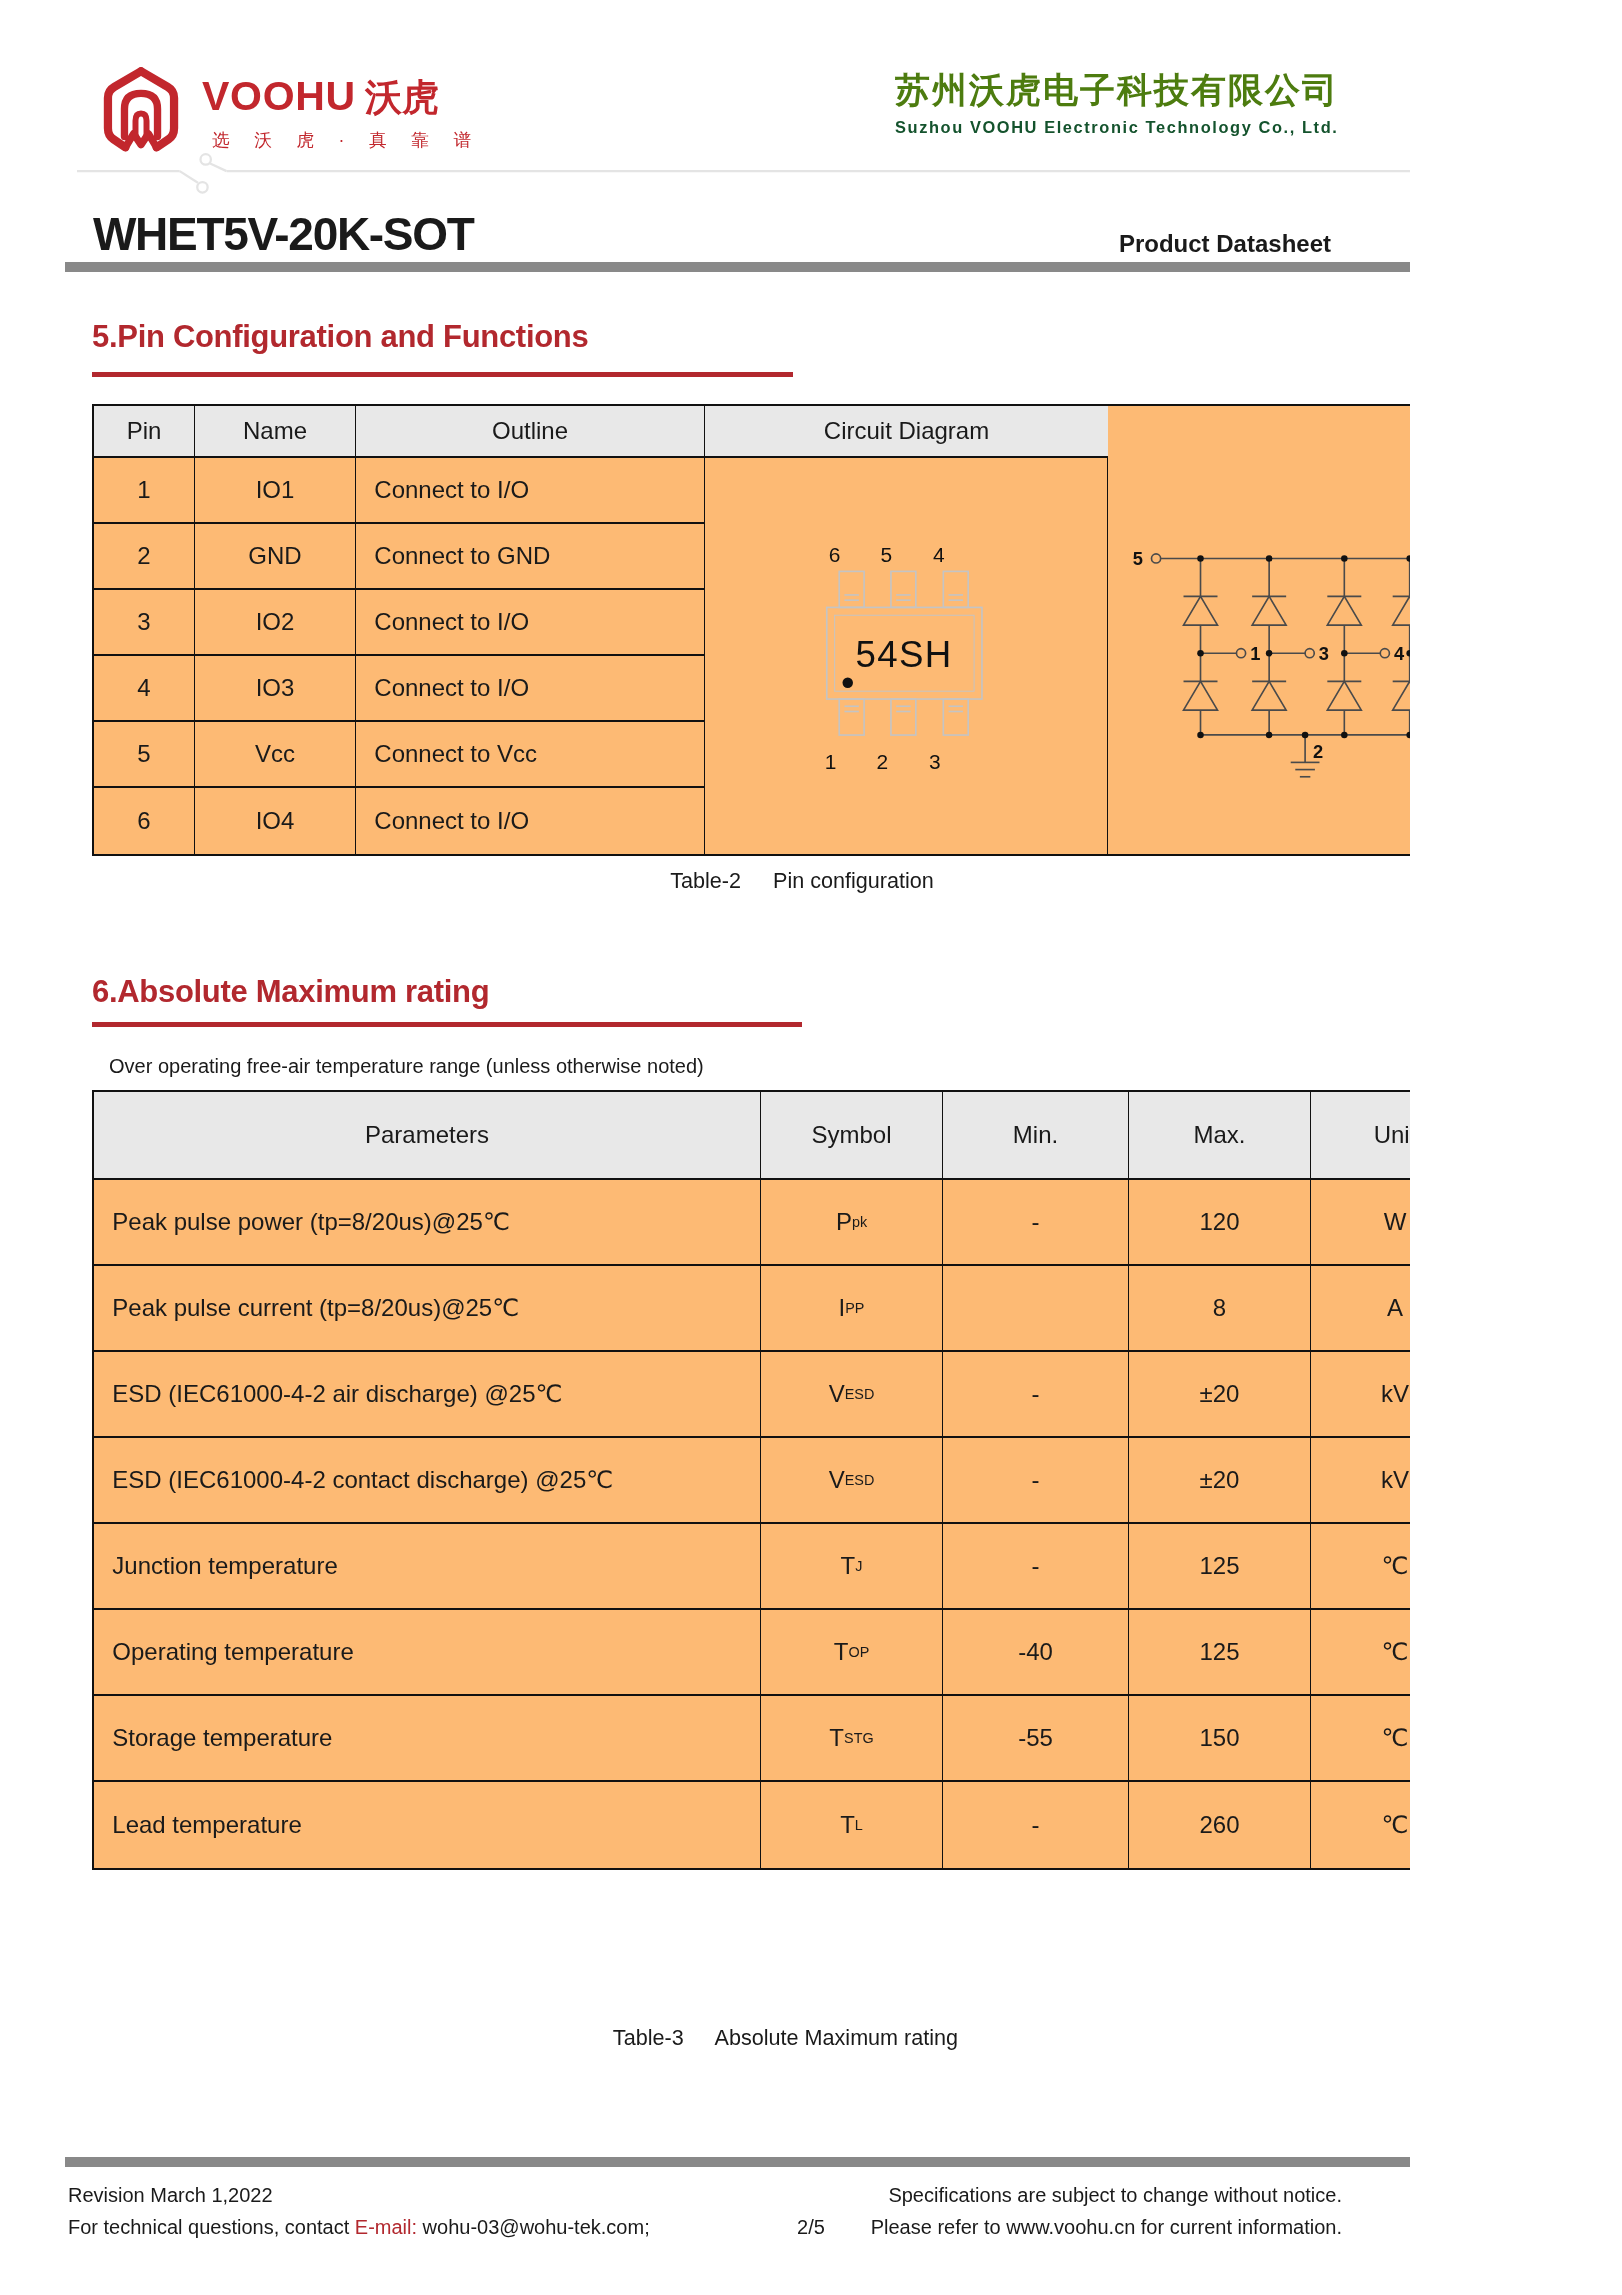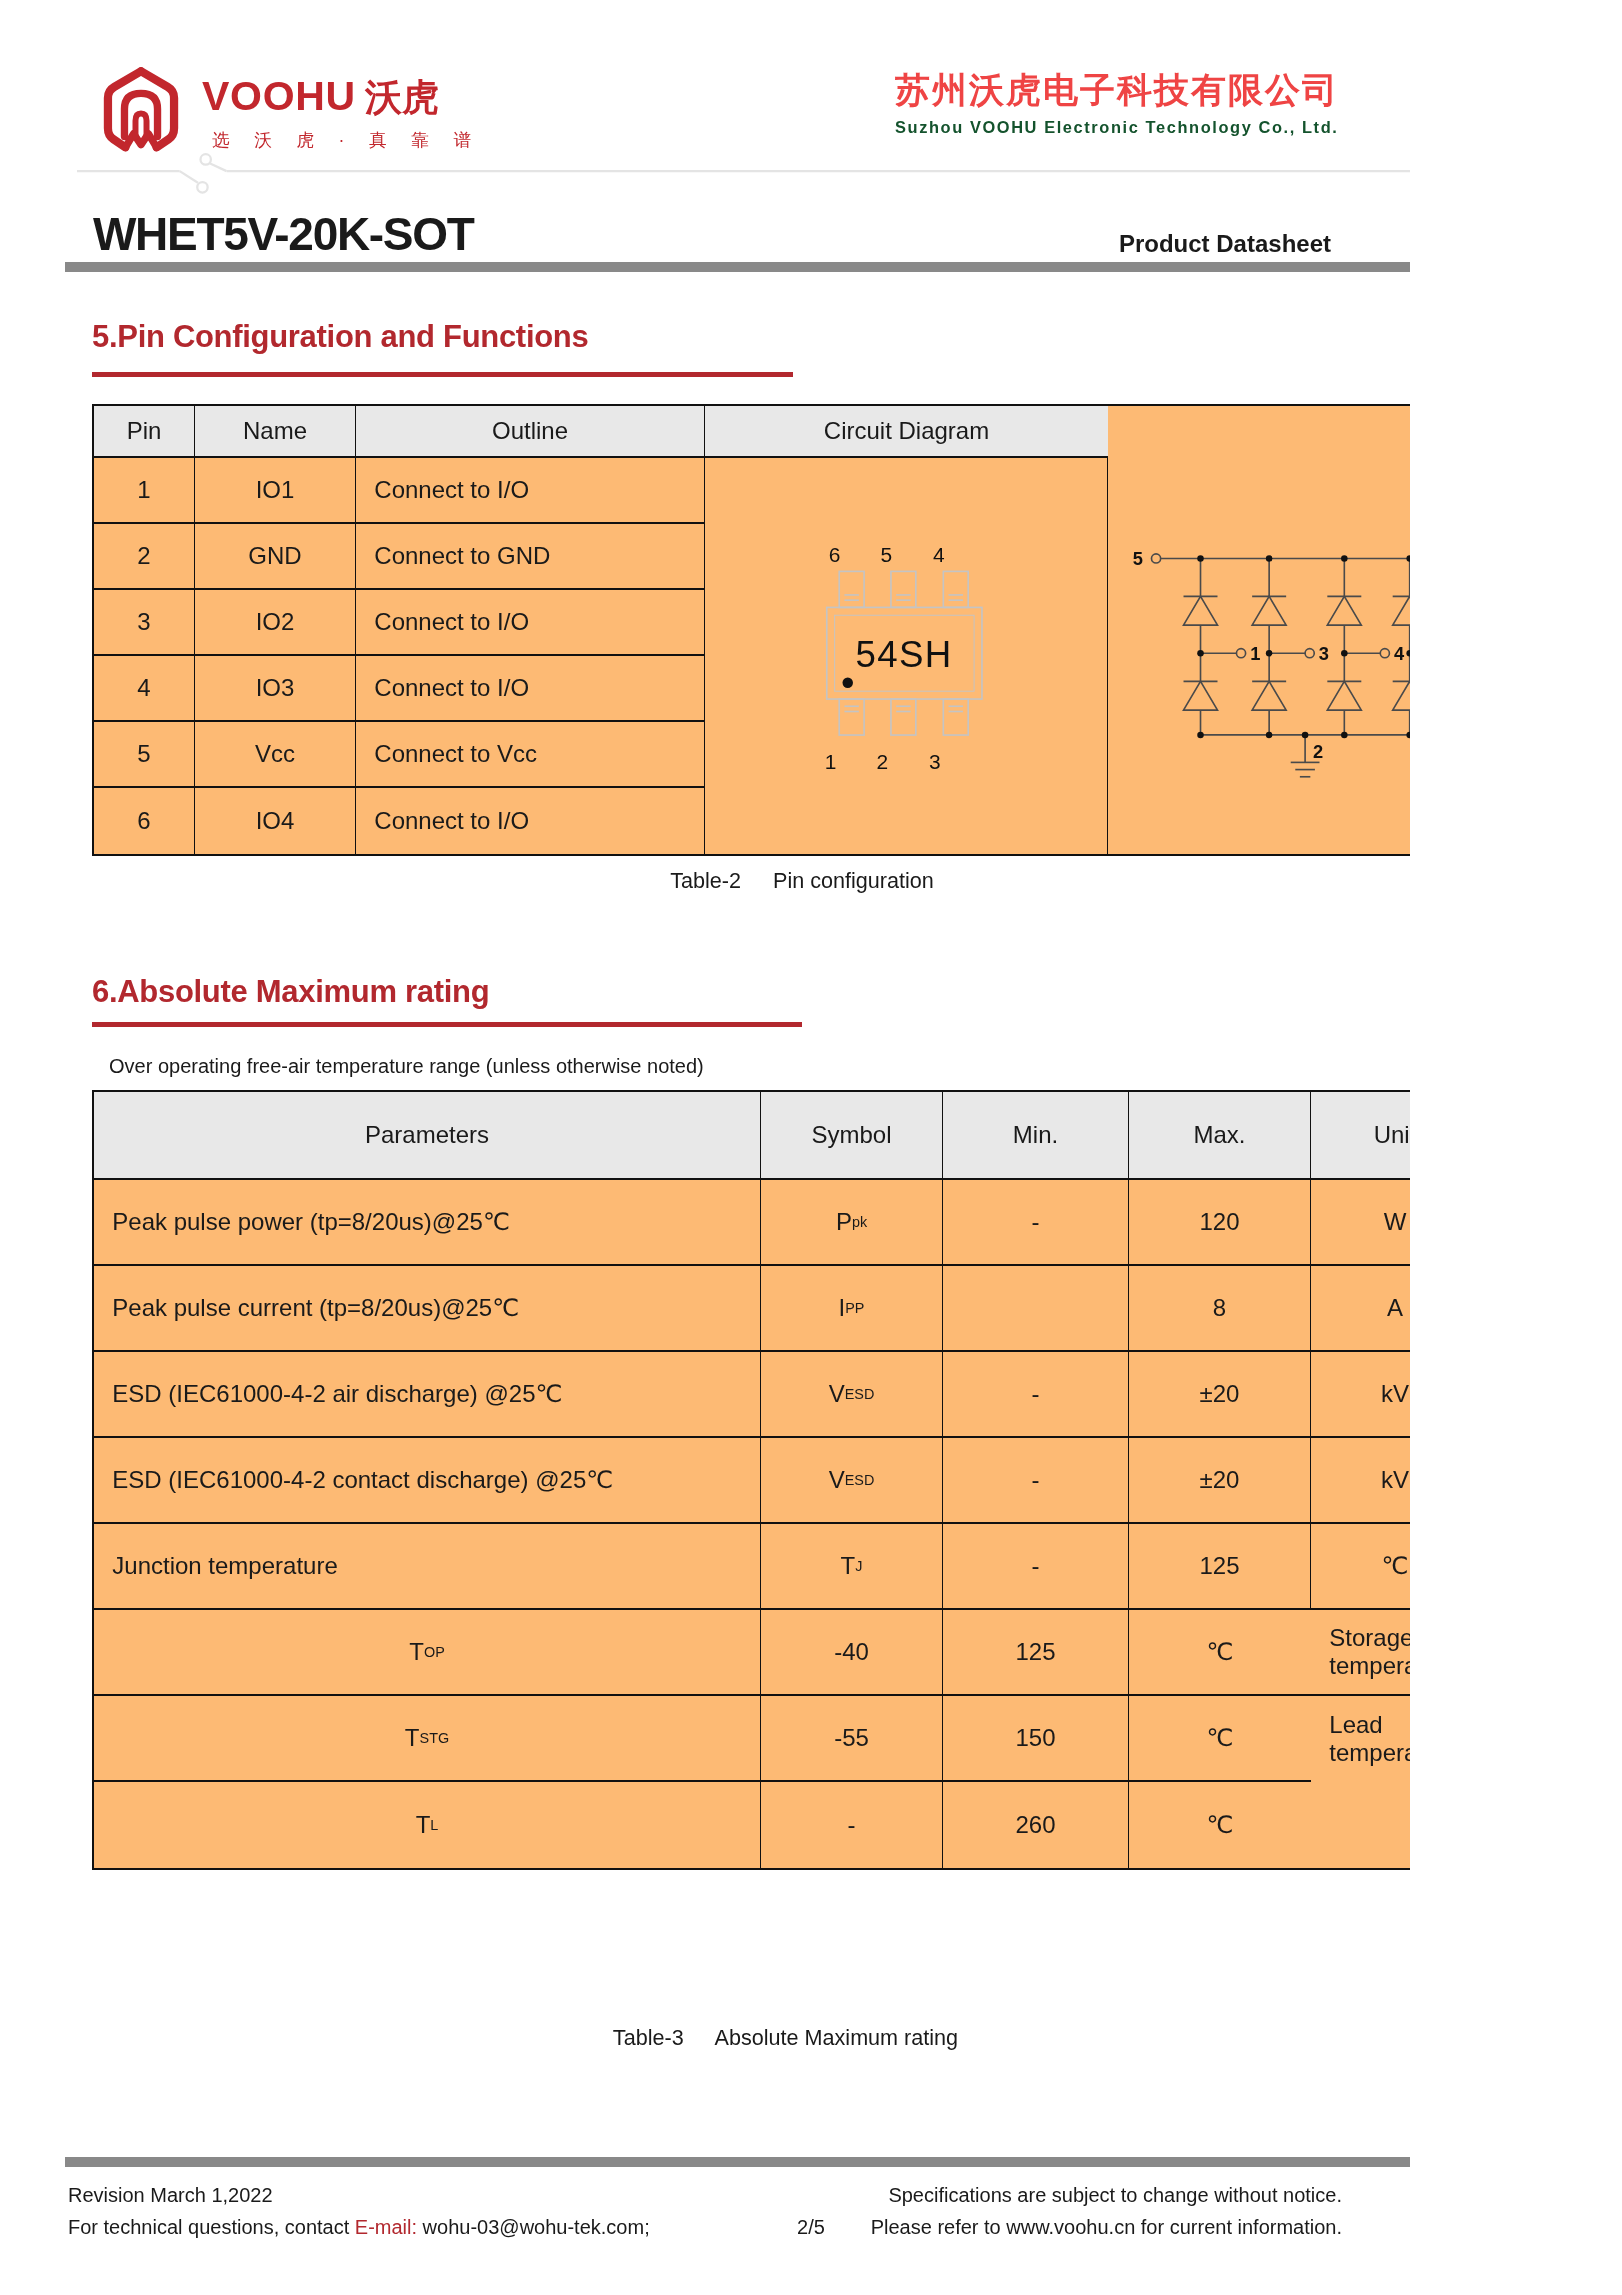--- a/index.html
+++ b/index.html
@@ -5,21 +5,21 @@
   html,body{margin:0;padding:0;background:#ffffff;}
   .page{
     position:relative;width:1410px;height:2295px;background:#ffffff;overflow:hidden;
     font-family:"Liberation Sans","DejaVu Sans",sans-serif;color:#1a1a1a;
   }
   .abs{position:absolute;}
   
   .brand-text{font-size:41px;font-weight:700;color:#c2272d;letter-spacing:0.7px;white-space:nowrap;}
   .brand-cn{font-size:37px;font-weight:700;color:#c2272d;margin-left:9.2px;}
   .tagline{font-size:17.7px;color:#c2272d;letter-spacing:9.8px;white-space:nowrap;}
-  .company-cn{font-size:35px;font-weight:700;color:#ef4444;letter-spacing:2px;white-space:nowrap;}
+  .company-cn{font-size:35px;font-weight:700;color:#4d7c0f;letter-spacing:2px;white-space:nowrap;}
   .company-en{font-size:16.4px;font-weight:700;color:#14532d;letter-spacing:1.6px;white-space:nowrap;margin-top:3.9px;}
   .deco-trace{stroke:#e4e4e4;stroke-width:3.5;fill:none;}
   
   .part-title{font-size:46px;font-weight:700;letter-spacing:-1.3px;white-space:nowrap;}
   .doc-type{font-size:24px;font-weight:700;white-space:nowrap;}
   .gray-bar{background:#898989;}
   
   .sec-heading{font-size:31px;font-weight:700;color:#b2282e;letter-spacing:-0.3px;white-space:nowrap;}
   .red-rule{background:#b2282e;height:4.6px;}
   .note-text{font-size:20px;white-space:nowrap;}
@@ -309,20 +309,21 @@
 
     <div class="cell left">Junction temperature</div>
     <div class="cell">
         <span>T</span>
         <sub>J</sub>
       </div>
     <div class="cell">-</div>
     <div class="cell">125</div>
     <div class="cell no-r">℃</div>
 
+    <div class="cell left">Operating temperature</div>
     <div class="cell">
         <span>T</span>
         <sub>OP</sub>
       </div>
     <div class="cell">-40</div>
     <div class="cell">125</div>
     <div class="cell no-r">℃</div>
 
     <div class="cell left">Storage temperature</div>
     <div class="cell">

